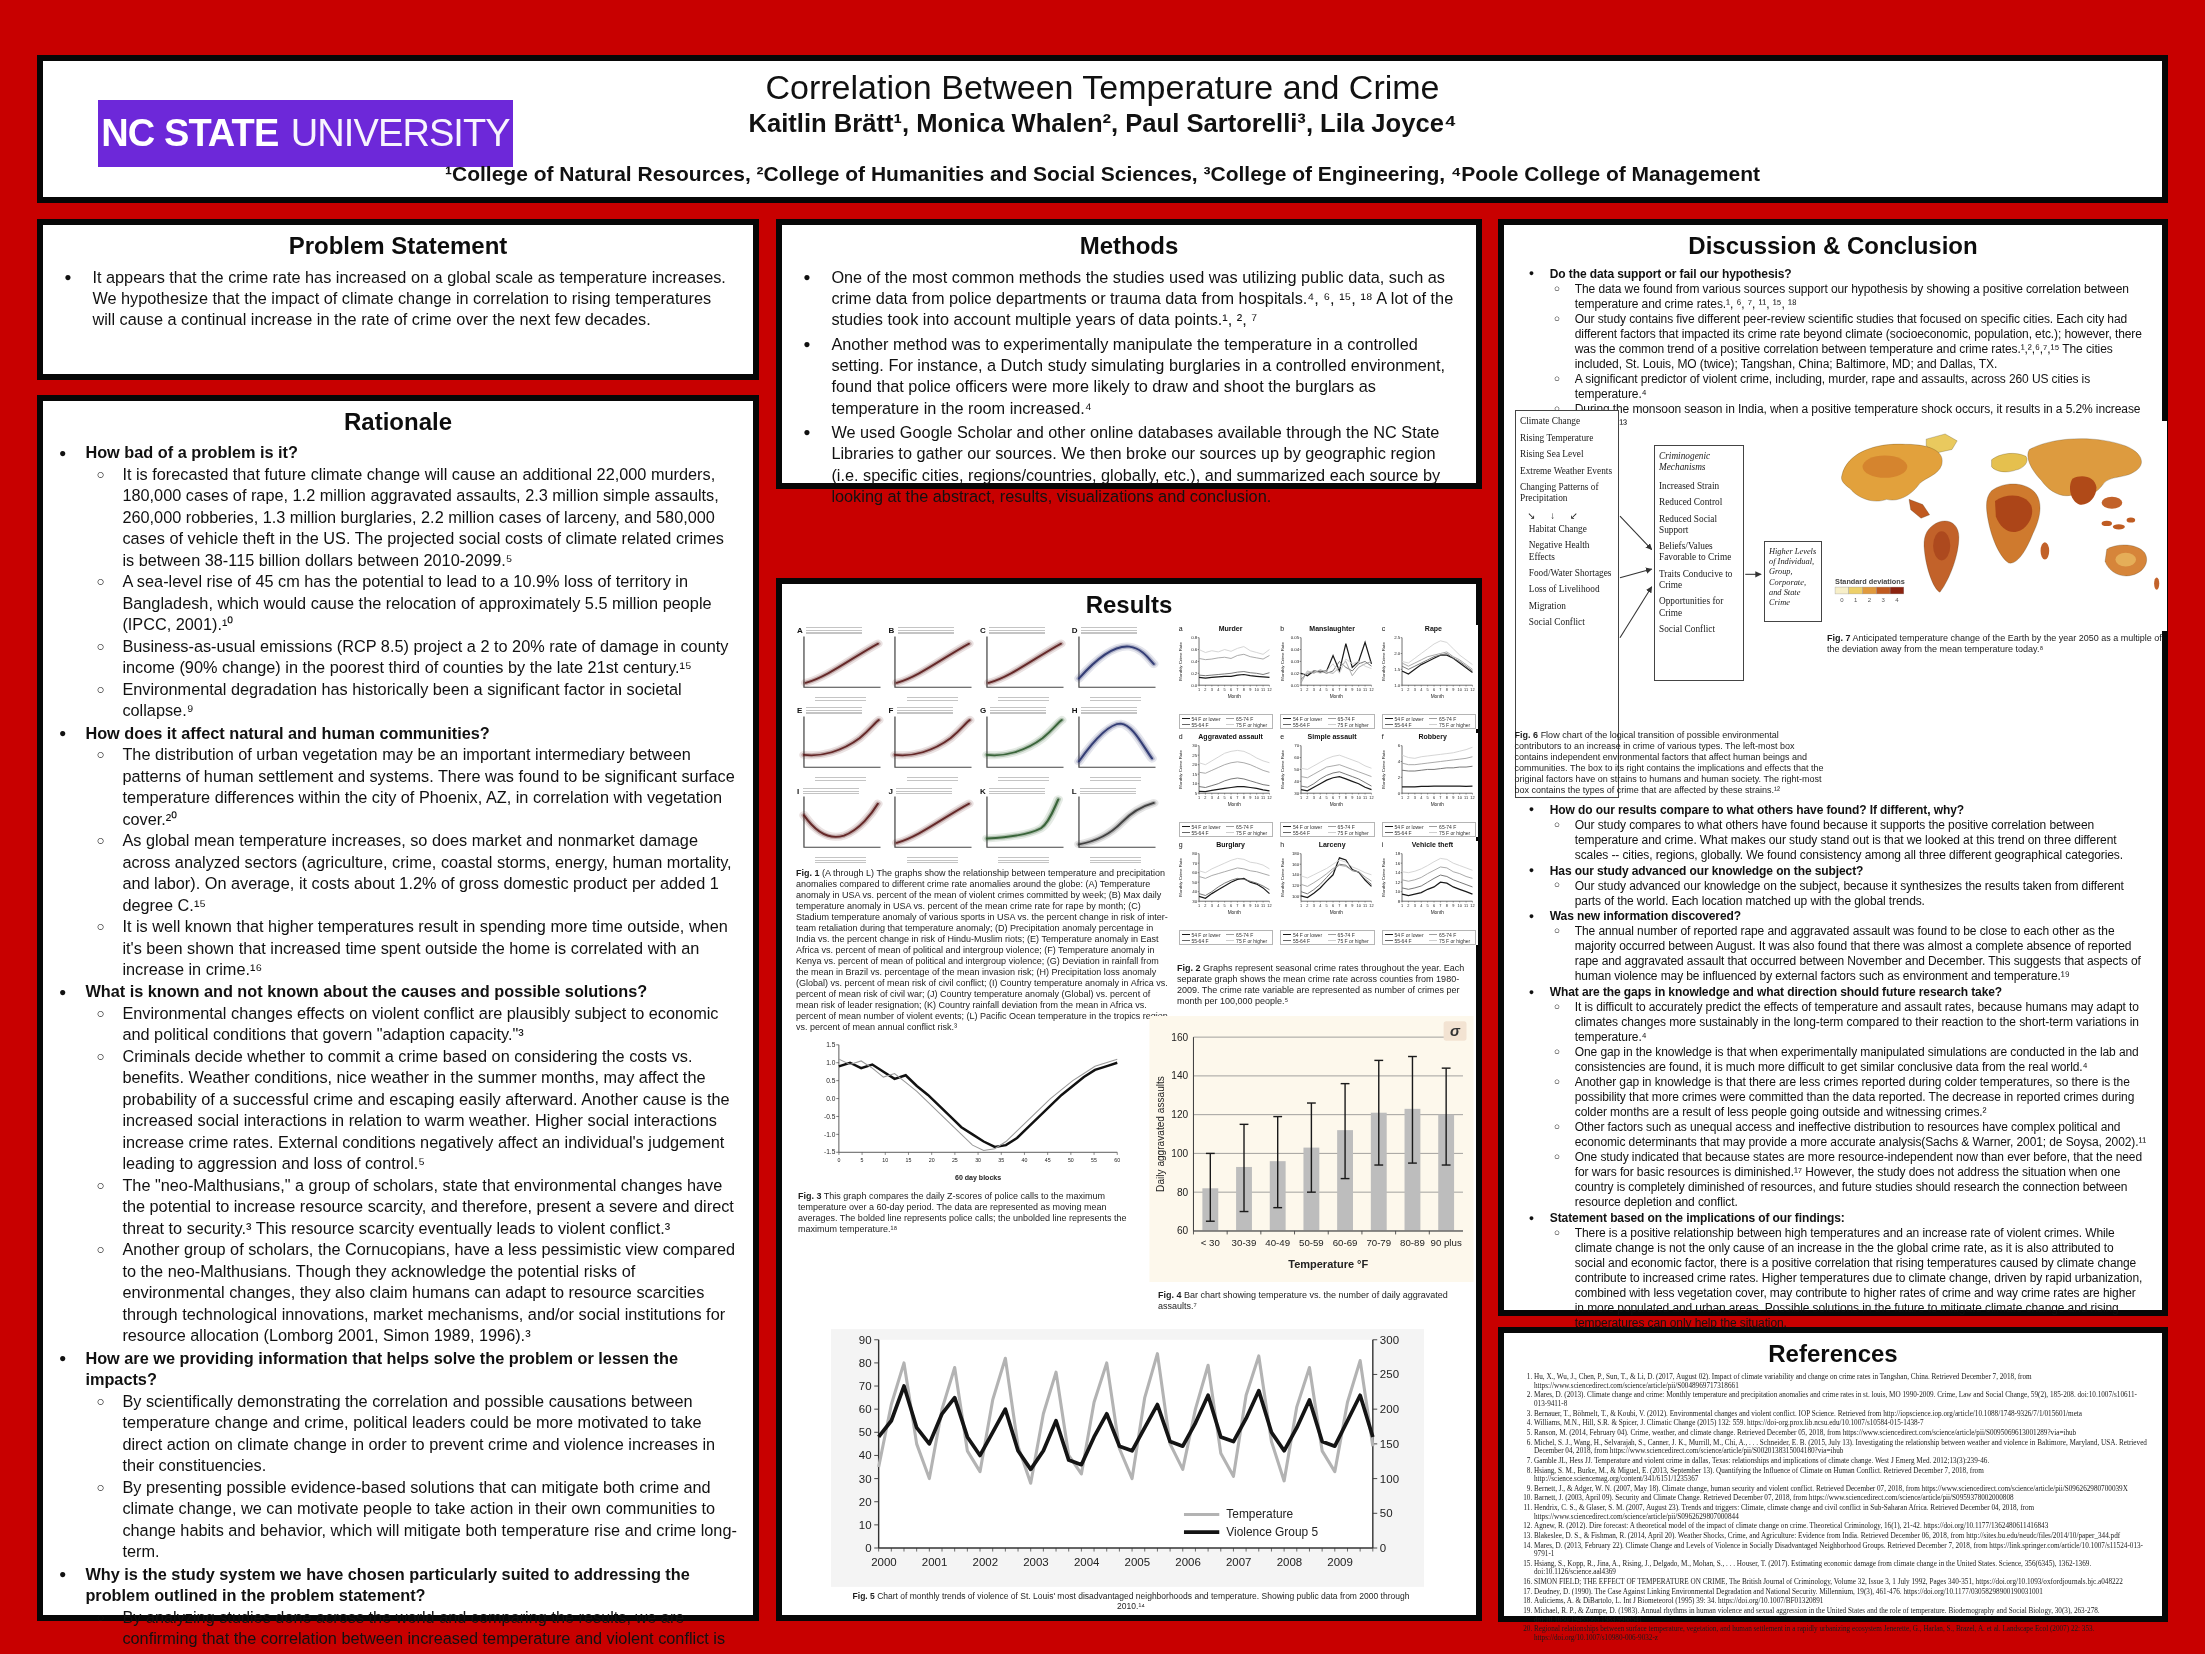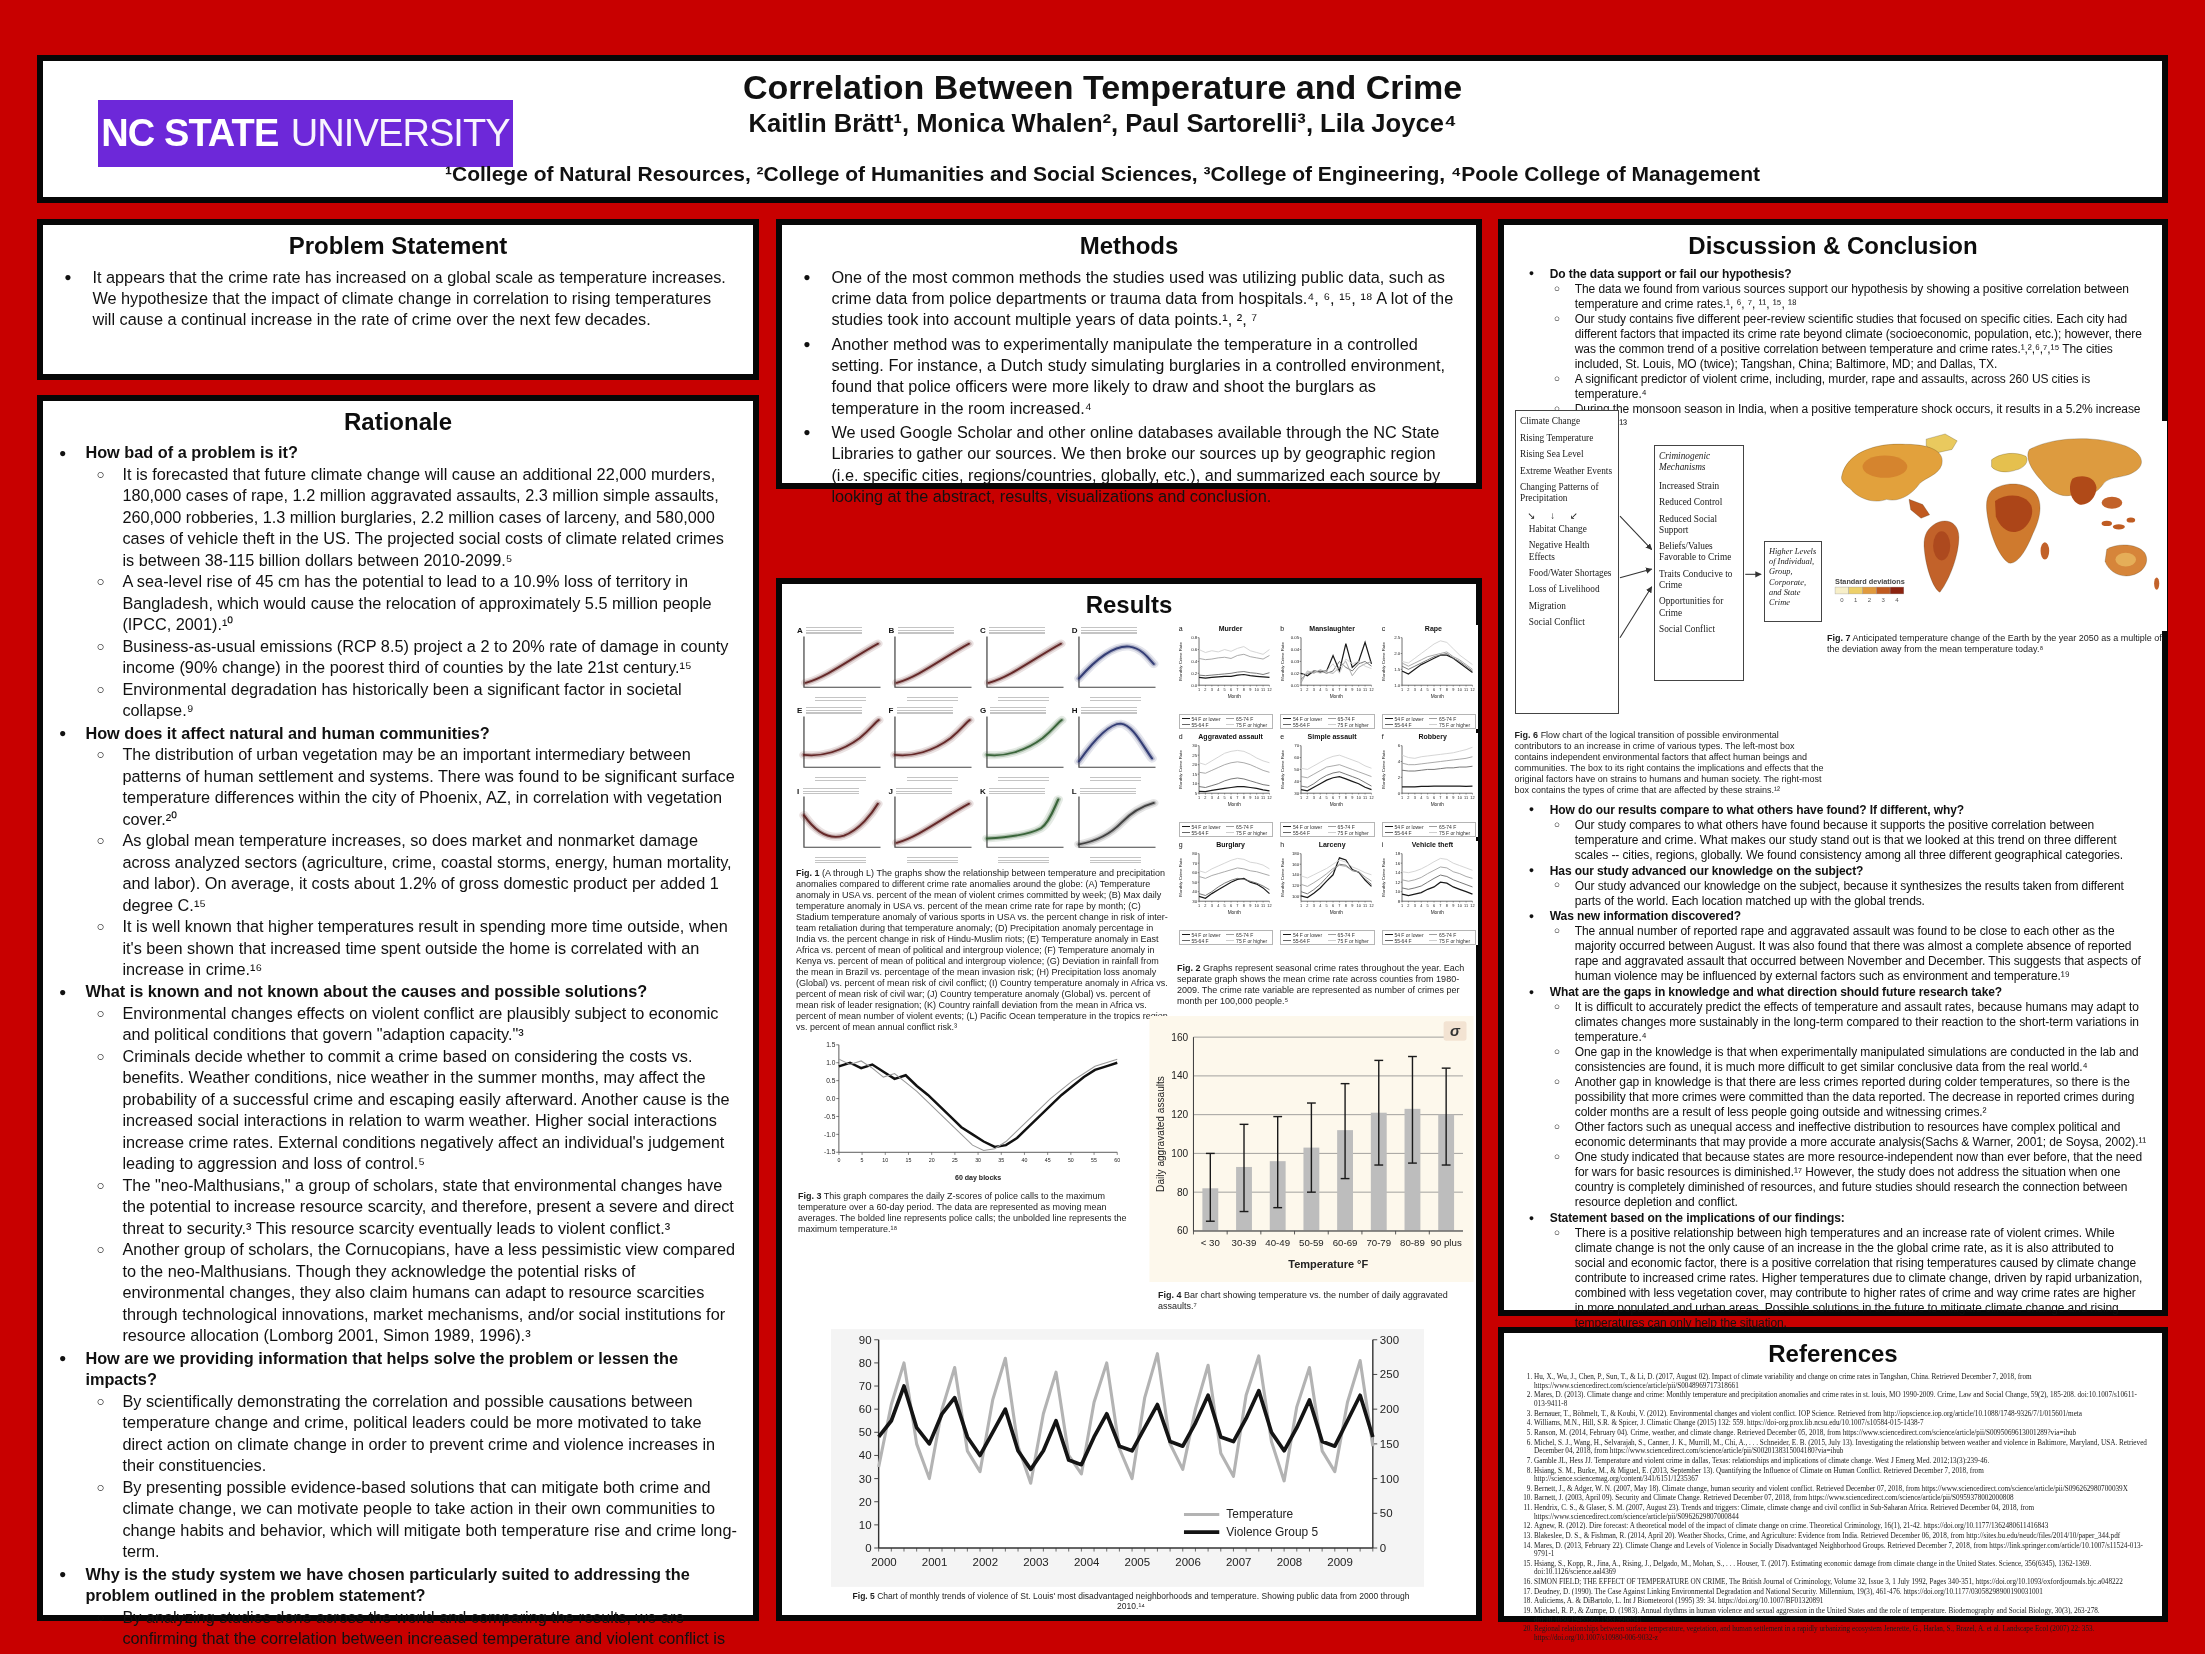--- a/index.html
+++ b/index.html
@@ -7,21 +7,21 @@
   body{background:#c80000;font-family:"Liberation Sans",sans-serif;position:relative;color:#111}
   .box{position:absolute;background:#fff;border:6.2px solid #070707}
   .sec-title{font-weight:bold;text-align:center;font-size:24px;padding:7px 0 3.5px;color:#0d0d0d}
   
   .header{left:37px;top:55px;width:2131px;height:148px}
   .logo{position:absolute;left:55px;top:39px;width:415px;height:67px;background:#6d28d9;color:#fff;
         display:flex;align-items:center;justify-content:center;gap:12.4px;font-size:38px;letter-spacing:-0.9px}
   .logo .ncs{font-weight:bold}
   .logo .uni{font-weight:normal;opacity:.95}
   .title-wrap{position:absolute;left:0;right:0;top:7px;text-align:center}
-  .title-wrap h1{font-size:34px;font-weight:bold}
+  .title-wrap h1{font-size:34px;font-weight:normal}
   .authors{font-size:25.6px;font-weight:bold;margin-top:1.8px}
   .affil{position:absolute;left:0;right:0;bottom:10.6px;text-align:center;font-size:21px;font-weight:bold}
   
   .problem{left:37px;top:219px;width:722px;height:161px}
   .rationale{left:37px;top:395px;width:722px;height:1226px}
   .methods{left:776px;top:219px;width:706px;height:270px}
   .results{left:776px;top:578px;width:706px;height:1043px}
   .discussion{left:1498px;top:219px;width:670px;height:1097px}
   .references{left:1498px;top:1327px;width:670px;height:295px}
   
@@ -64,21 +64,21 @@
   .fig3wrap{position:absolute;left:25px;top:452px}
   .fig3cap{left:16px;top:607px;width:349px}
   .fig4wrap{position:absolute;left:367px;top:432px}
   .fig4cap{left:376px;top:706px;width:309px}
   .fig5wrap{position:absolute;left:49px;top:745px}
   .fig5cap{left:58px;top:1007px;width:582px;text-align:center;font-size:8.5px}
   
   .fc{position:absolute;left:10.6px;top:185px;width:307px;height:311px}
   .fcbox{position:absolute;border:1.3px solid #444;background:#fff;font-family:"Liberation Serif",serif;font-size:9.3px;line-height:1.2;padding:5.3px 4.4px;color:#1a1a1a}
   .fcbox li{margin-bottom:5.3px}
-  .fcleft{left:0;top:0;width:104px;height:304px}
+  .fcleft{left:0;top:0;width:104px;height:388px}
   .fcleft .ind{padding-left:8.8px}
   .fcarr{display:flex;justify-content:space-around;font-size:9.7px;margin:0.9px 0 2.6px;width:70%}
   .fcmid{left:139px;top:35px;width:90px;height:236px}
   .fcmid-title{font-style:italic;margin-bottom:7px}
   .fcright{left:249px;top:131px;width:58px;height:81px;font-style:italic;font-size:8.4px}
   .fcarrows{position:absolute;left:0;top:0;width:307px;height:311px;pointer-events:none}
   .mapwrap{position:absolute;left:319px;top:196px;width:344px;height:210px;background:#fff}
   .mapcap{left:323px;top:408px;width:339px}
   .fig6cap{left:10.6px;top:505px;width:311px}
   

